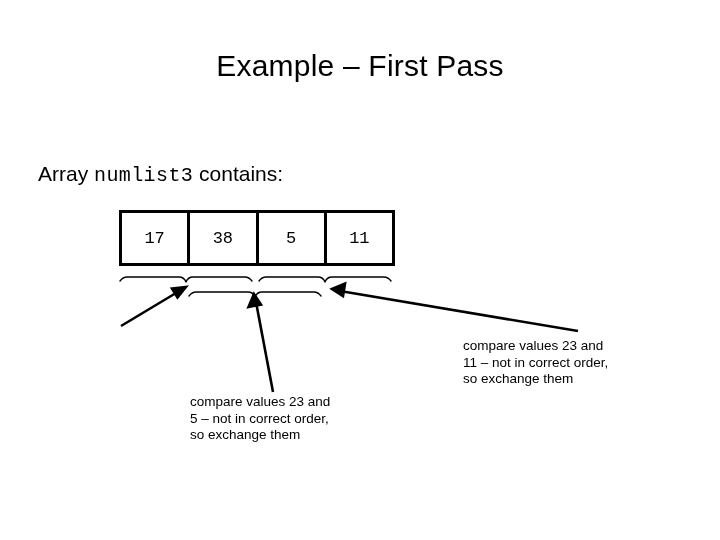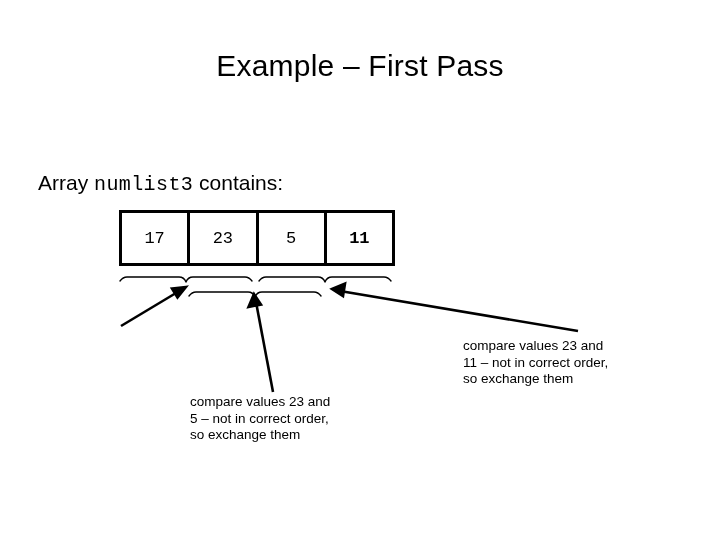--- a/index.html
+++ b/index.html
@@ -39,21 +39,20 @@
 
   
   #array-caption {
     position: absolute;
     left: 38px;
     top: 160px;
     font-size: 21px;
     line-height: 28px;
     white-space: nowrap;
     color: #000000;
-    margin-top: 9px;
   }
   #array-caption .mono {
     font-family: "Liberation Mono", monospace;
     font-size: 20px;
     letter-spacing: 0.4px;
   }
 
   
   #array-table {
     position: absolute;
@@ -73,21 +72,20 @@
     display: flex;
     align-items: center;
     justify-content: center;
     font-family: "Liberation Mono", monospace;
     font-size: 17px;
     color: #000000;
     background: #ffffff;
   }
   #array-table .cell:last-child {
     border-right: none;
-    font-weight: bold;
   }
 
   
   #annotations {
     position: absolute;
     left: 0;
     top: 0;
     width: 720px;
     height: 540px;
     pointer-events: none;
@@ -111,21 +109,21 @@
 <div id="slide">
 
   <div id="slide-title">Example – First Pass</div>
 
   <div id="array-caption">
     <span>Array </span><span class="mono">numlist3</span><span> contains:</span>
   </div>
 
   <div id="array-table">
     <div class="cell">17</div>
-    <div class="cell">23</div>
+    <div class="cell">38</div>
     <div class="cell">5</div>
     <div class="cell">11</div>
   </div>
 
   <svg id="annotations" viewBox="0 0 720 540">
     <g fill="none" stroke="#000000" stroke-width="1.4" stroke-linecap="round" stroke-linejoin="round">
 
       <path d="M120,281 q3,-4 7,-4 L179,277 q5,0 7,5 q2,-5 7,-5 L245,277 q4,0 7,4"></path>
 
       <path d="M259,281 q3,-4 7,-4 L318,277 q5,0 7,5 q2,-5 7,-5 L384,277 q4,0 7,4"></path>

